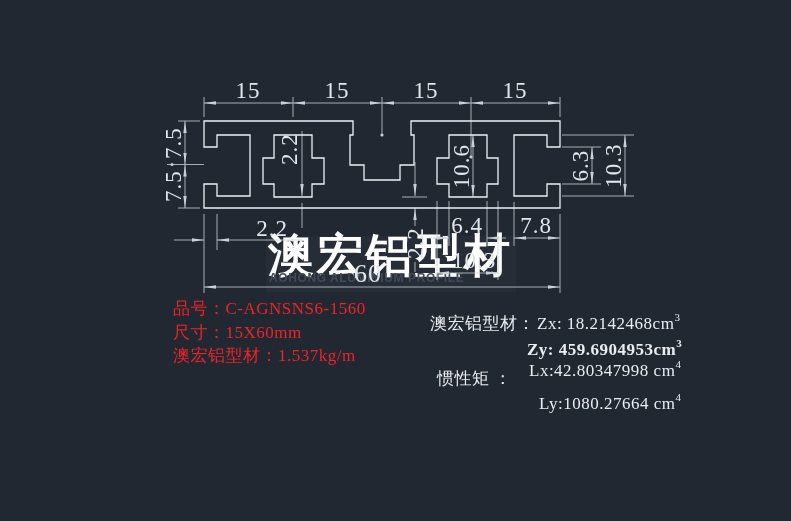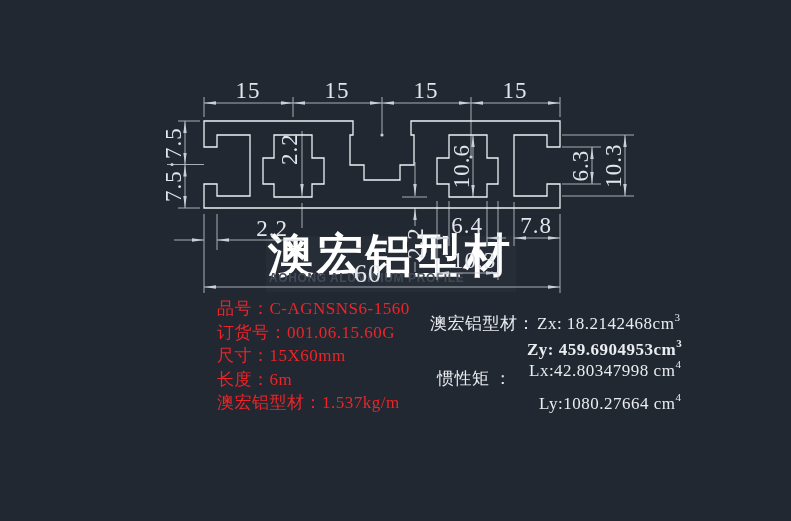--- a/index.html
+++ b/index.html
@@ -9,21 +9,21 @@
   .dimtext{fill:#e2e6ec;font-family:"Liberation Serif","DejaVu Serif",serif;font-size:23px;letter-spacing:1px;}
   .dimbig{font-size:26px;}
   
   #watermark{position:absolute;left:266px;top:236px;width:250px;height:56px;background:#272d37;z-index:1;}
   #wm-zh{position:absolute;left:2px;top:-4px;width:246px;font-size:46px;line-height:46px;font-weight:bold;
          color:#ffffff;letter-spacing:3px;white-space:nowrap;font-family:"Liberation Sans",sans-serif;}
   #wm-en{position:absolute;left:3px;top:35px;font-size:12px;font-weight:bold;color:#414a56;
          letter-spacing:0.6px;white-space:nowrap;font-family:"Liberation Sans",sans-serif;}
   
   #product{position:absolute;left:173px;top:297px;z-index:4;color:#ed2428;font-size:17px;
-           letter-spacing:0.5px;white-space:nowrap;margin-left:44px;}
+           letter-spacing:0.5px;white-space:nowrap;}
   .prow{height:23.6px;line-height:23.6px;}
   
   #props{position:absolute;left:0;top:0;z-index:4;color:#e9ecf0;font-size:17px;white-space:nowrap;}
   .pit{position:absolute;letter-spacing:0.5px;}
   sup{font-size:11px;position:relative;top:-1px;}
 </style>
 </head>
 <body>
 
 <div id="screen">
@@ -123,23 +123,21 @@
       <text class="dimtext" x="272" y="236" text-anchor="middle">2.2</text>
       <text class="dimtext" x="467" y="233" text-anchor="middle">6.4</text>
       <text class="dimtext" x="536" y="233" text-anchor="middle">7.8</text>
       <text class="dimtext" x="474" y="268" text-anchor="middle">10.3</text>
       <text class="dimtext dimbig" x="368" y="282" text-anchor="middle">60</text>
     </g>
   </svg>
 
   <div id="product">
     <div class="prow"><span>品号：</span><span>C-AGNSNS6-1560</span></div>
-    <div class="prow"><span>订货号：</span><span>001.06.15.60G</span></div>
     <div class="prow"><span>尺寸：</span><span>15X60mm</span></div>
-    <div class="prow"><span>长度：</span><span>6m</span></div>
     <div class="prow"><span>澳宏铝型材：</span><span>1.537kg/m</span></div>
   </div>
 
   <div id="props">
     <span class="pit" style="left:430px;top:312px;">澳宏铝型材：</span>
     <span class="pit" style="left:537px;top:312px;text-align:right;"><span>Zx: 18.2142468cm</span><sup>3</sup></span>
     <span class="pit" style="left:527px;top:338px;font-weight:bold;"><span>Zy: 459.6904953cm</span><sup>3</sup></span>
     <span class="pit" style="left:437px;top:367px;text-align:center;">惯性矩 ：</span>
     <span class="pit" style="left:529px;top:359px;"><span>Lx:42.80347998 cm</span><sup>4</sup></span>
     <span class="pit" style="left:539px;top:392px;"><span>Ly:1080.27664 cm</span><sup>4</sup></span>

